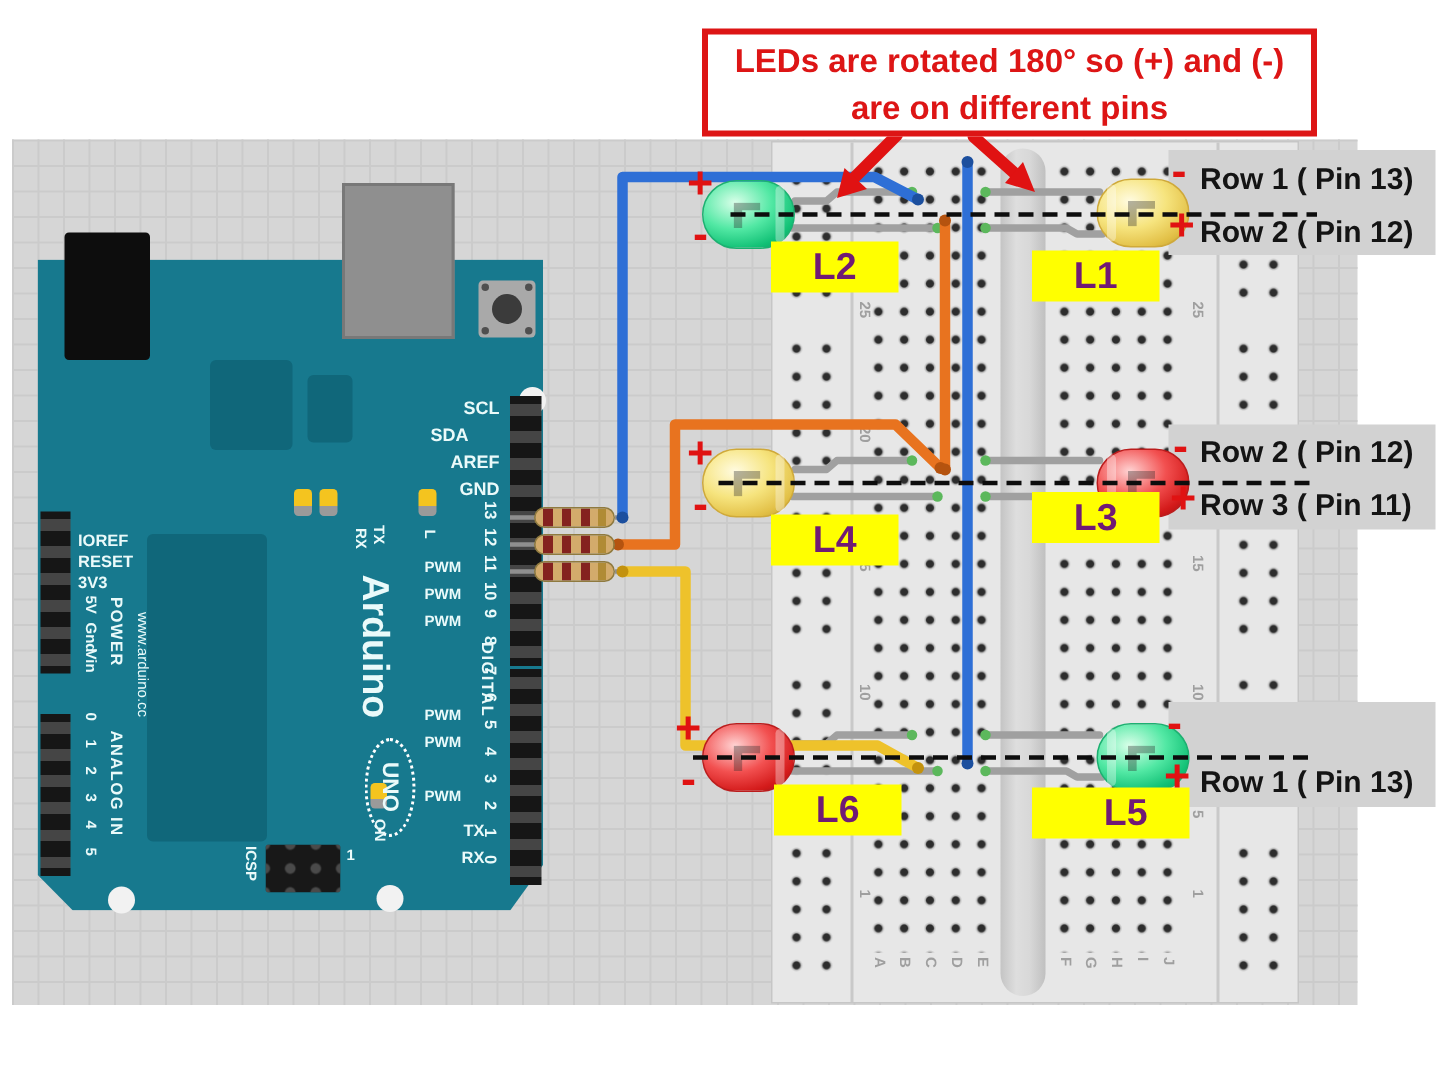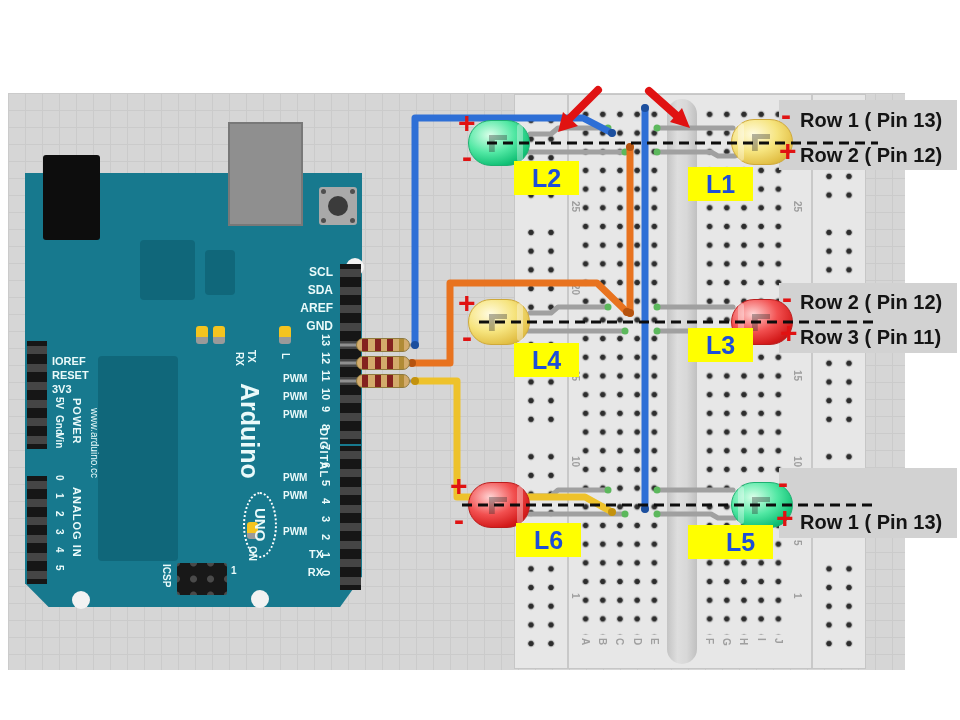--- a/index.html
+++ b/index.html
@@ -56,21 +56,21 @@
   .led::after{content:"";position:absolute;right:6px;top:3px;bottom:3px;width:6px;
     background:rgba(255,255,255,.35);border-radius:3px;}
   .led.flip::after{left:6px;right:auto;}
   .led::before{content:"";position:absolute;left:20px;top:14px;width:18px;height:17px;
     background:rgba(40,40,40,.35);
     clip-path:polygon(0 0,100% 0,100% 30%,32% 30%,32% 100%,0 100%);}
   .led.greenc{background:radial-gradient(90% 90% at 35% 32%,#d9ffe9 0%,#52e8a4 45%,#12c176 78%,#0a9c5e 100%);border:1px solid #1db071;}
   .led.yellowc{background:radial-gradient(90% 90% at 35% 32%,#fffbe0 0%,#f6e47e 45%,#e3c148 78%,#c7a42e 100%);border:1px solid #cfa93a;}
   .led.redc{background:radial-gradient(90% 90% at 35% 32%,#ffd3d3 0%,#f25050 45%,#d41b1b 78%,#a80f0f 100%);border:1px solid #bb1d1d;}
   
-  .tag{width:65px;height:34px;background:#ffff00;color:#1d4ed8;font-weight:bold;font-size:25px;
+  .tag{width:85px;height:34px;background:#ffff00;color:#701a75;font-weight:bold;font-size:25px;
        display:flex;align-items:center;justify-content:center;z-index:7;}
   .sign{font-size:30px;font-weight:bold;color:#e01212;z-index:7;line-height:1;}
   .rlbl{font-size:20px;font-weight:bold;color:#141414;z-index:7;white-space:pre;}
   .gbox{background:#d2d2d2;width:178px;height:70px;z-index:2;}
   .note{left:468px;top:19px;width:410px;height:72px;background:#fff;border:4px solid #dd1515;
         box-sizing:border-box;color:#dd1515;font-size:22px;font-weight:bold;text-align:center;
         line-height:1.4;padding-top:3px;z-index:8;}
   .cap{left:0;top:684px;width:960px;text-align:center;color:#cc1414;font-size:22px;z-index:8;}
   svg.overlay{position:absolute;left:0;top:0;pointer-events:none;}
   .svglow{z-index:3;} .svgup{z-index:6;}
@@ -151,21 +151,21 @@
     <span class="silk vt" style="left:293px;top:255px;font-size:11px;letter-spacing:1px;">DIGITAL</span>
     <span class="silk vt" style="left:46px;top:225px;font-size:11px;letter-spacing:1px;">POWER</span>
     <span class="silk vt" style="left:46px;top:314px;font-size:11px;letter-spacing:1px;">ANALOG IN</span>
     <span class="silk vt" style="left:64px;top:235px;font-size:10px;font-weight:normal;">www.arduino.cc</span>
     <span class="silk vt" style="left:222px;top:373px;font-size:10px;">ON</span>
     <span class="silk vt" style="left:136px;top:391px;font-size:10px;">ICSP</span>
     <span class="silk" style="left:206px;top:393px;font-size:10px;">1</span>
     <span class="silk" style="left:272px;top:376px;width:26px;font-size:11px;text-align:right;">TX</span>
     <span class="silk" style="left:272px;top:394px;width:26px;font-size:11px;text-align:right;">RX</span>
   <span class="silk" style="left: 262px; top: 93px; width: 46px; text-align: right; font-size: 12px;">SCL</span>
-      <span class="silk" style="left: 262px; top: 111px; width: 46px; text-align: right; font-size: 12px;">SDA</span>
+      <span class="silk" style="left: 262px; top: 111px; width: 46px; text-align: left; font-size: 12px;">SDA</span>
       <span class="silk" style="left: 262px; top: 129px; width: 46px; text-align: right; font-size: 12px;">AREF</span>
       <span class="silk" style="left: 262px; top: 147px; width: 46px; text-align: right; font-size: 12px;">GND</span>
       <span class="silk vt" style="left: 295px; top: 161px; font-size: 11px;">13</span>
       <span class="silk vt" style="left: 295px; top: 179px; font-size: 11px;">12</span>
       <span class="silk vt" style="left: 295px; top: 197px; font-size: 11px;">11</span>
       <span class="silk vt" style="left: 295px; top: 215px; font-size: 11px;">10</span>
       <span class="silk vt" style="left: 295px; top: 233px; font-size: 11px;">9</span>
       <span class="silk vt" style="left: 295px; top: 251px; font-size: 11px;">8</span>
       <span class="silk vt" style="left: 295px; top: 271px; font-size: 11px;">7</span>
       <span class="silk vt" style="left: 295px; top: 289px; font-size: 11px;">6</span>
@@ -304,15 +304,19 @@
   <span class="abs sign" style="left:780px;top:318px;">+</span>
   <span class="abs sign" style="left:778px;top:468px;">-</span>
   <span class="abs sign" style="left:776px;top:503px;">+</span>
 
   <span class="abs rlbl" style="left:800px;top:109px;">Row 1 ( Pin 13)</span>
   <span class="abs rlbl" style="left:800px;top:144px;">Row 2 ( Pin 12)</span>
   <span class="abs rlbl" style="left:800px;top:291px;">Row 2 ( Pin 12)</span>
   <span class="abs rlbl" style="left:800px;top:326px;">Row 3 ( Pin 11)</span>
   <span class="abs rlbl" style="left:800px;top:511px;">Row 1 ( Pin 13)</span>
 
+  <div class="abs note">
+    <div>LEDs are rotated 180° so (+) and (-)</div>
+    <div>are on different pins</div>
+  </div>
 
 
 </div>
 
 </body></html>

